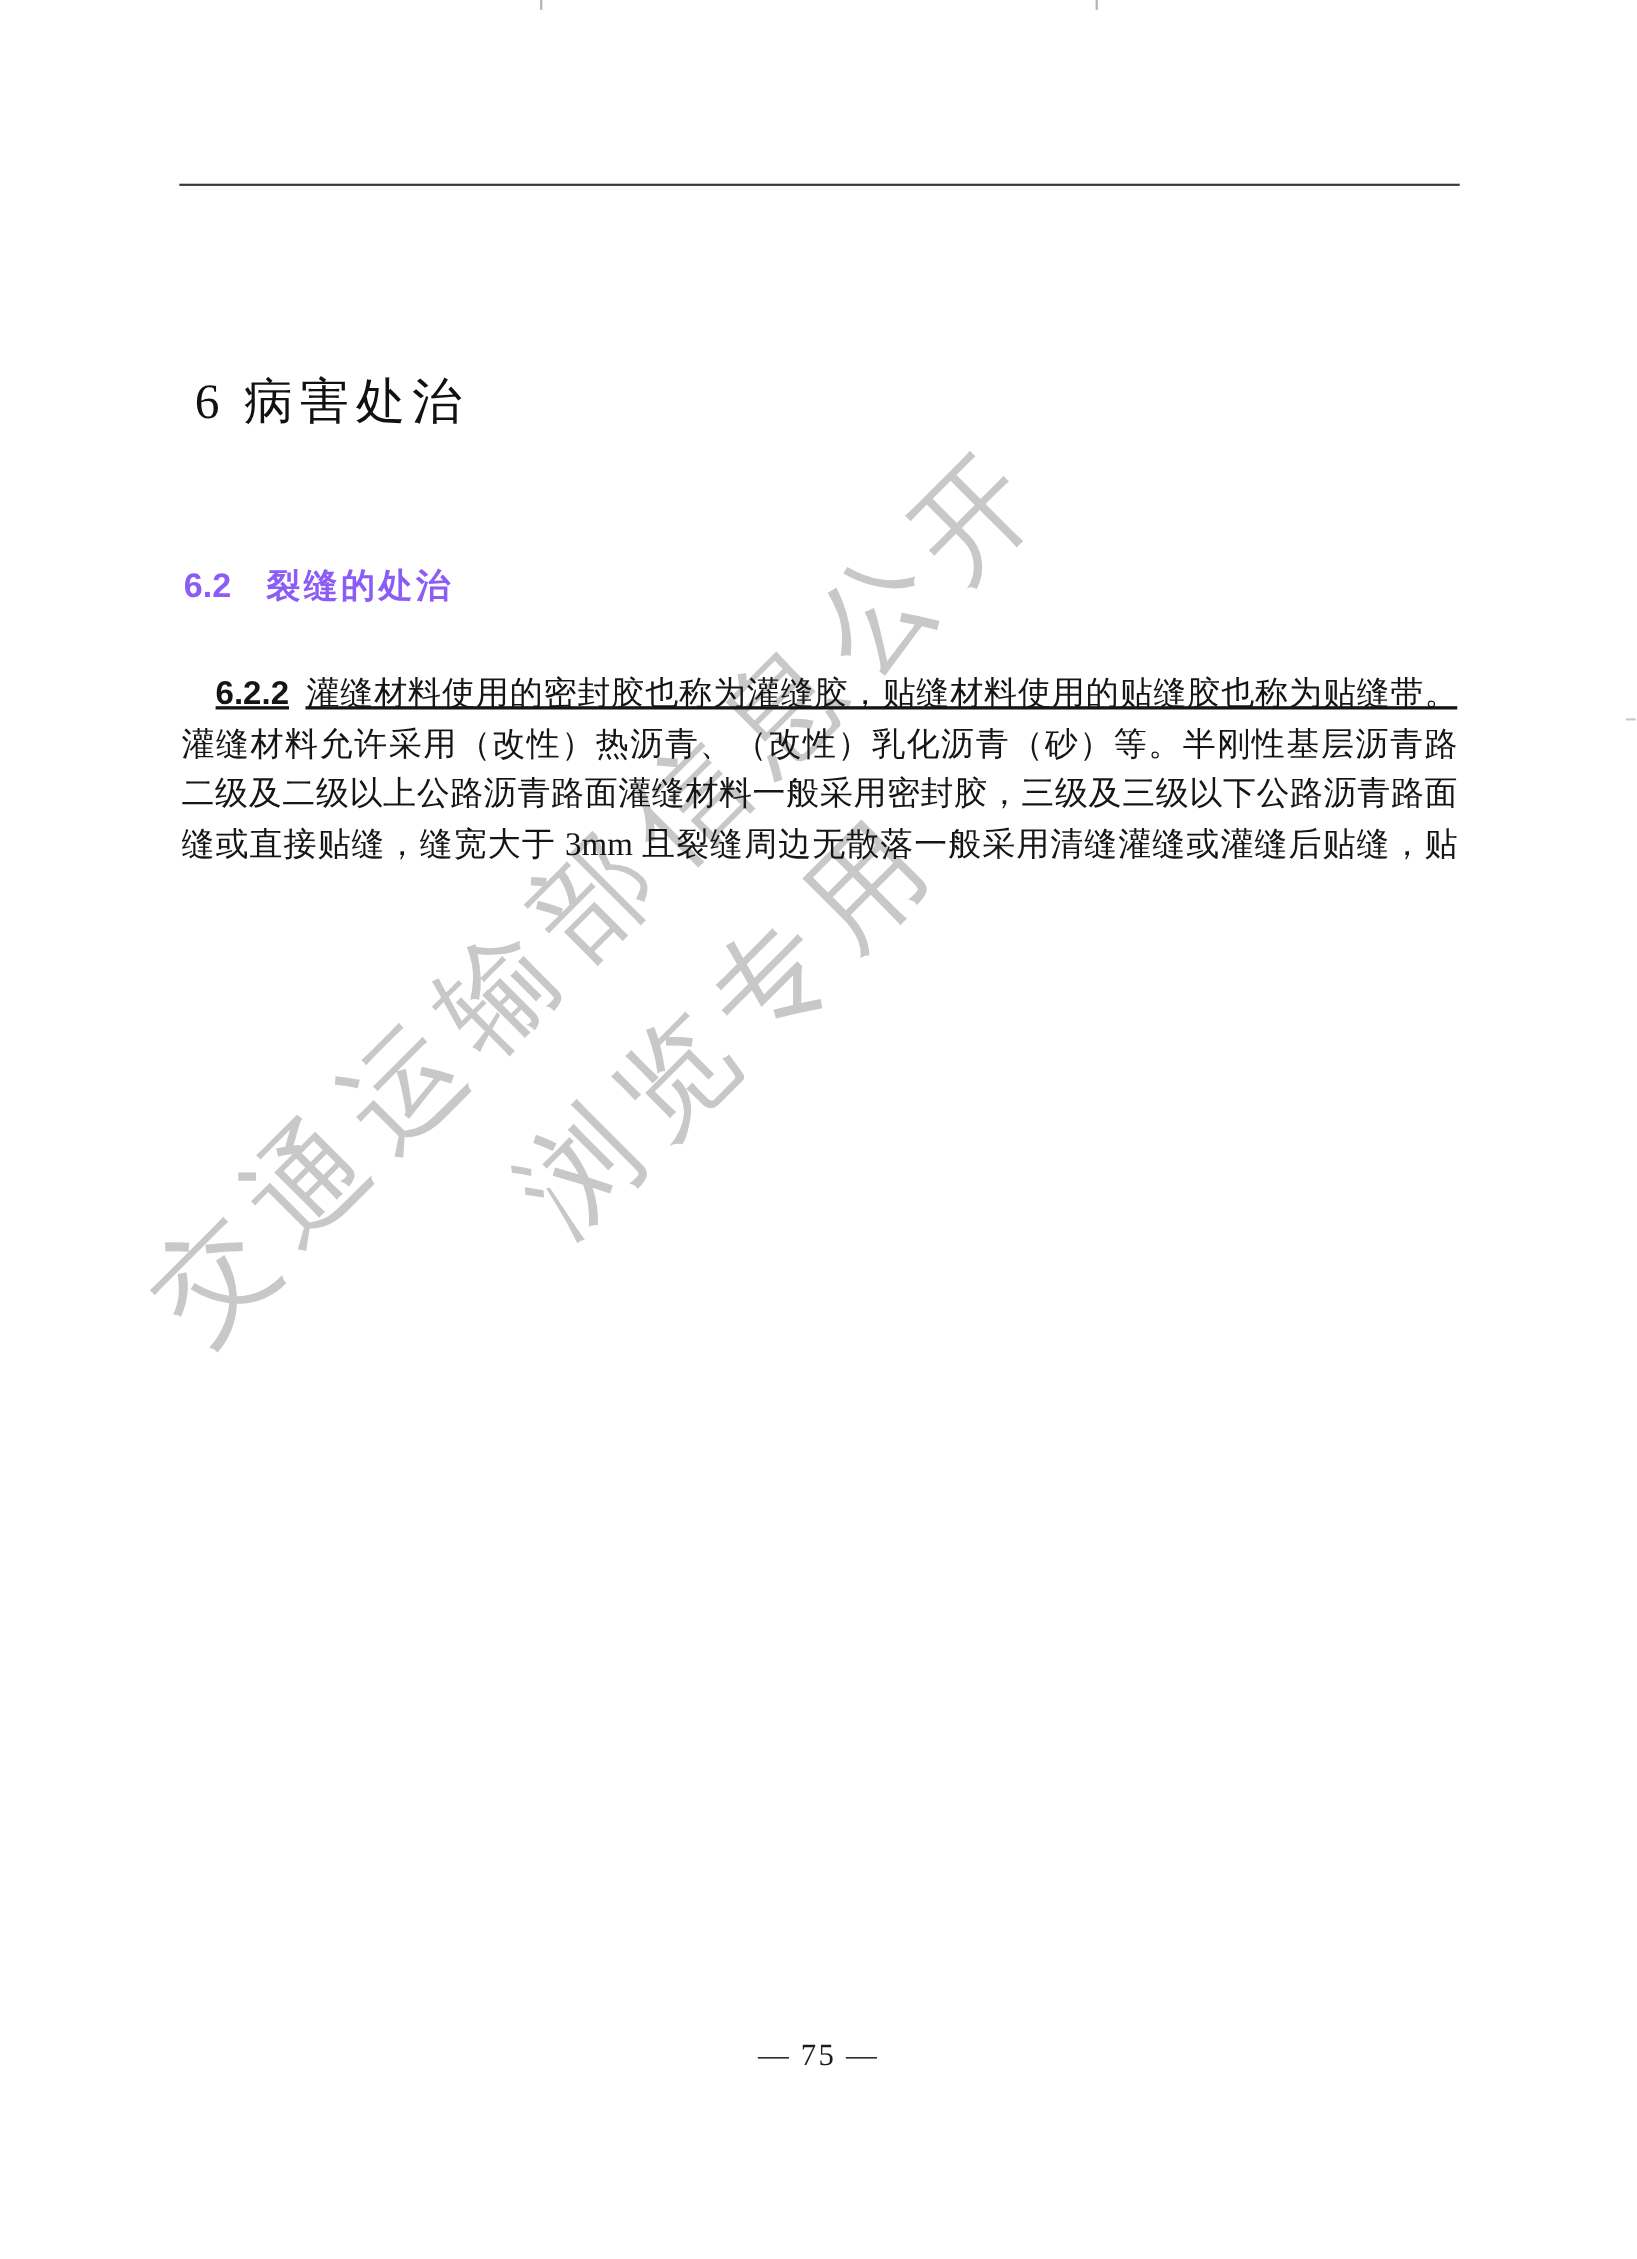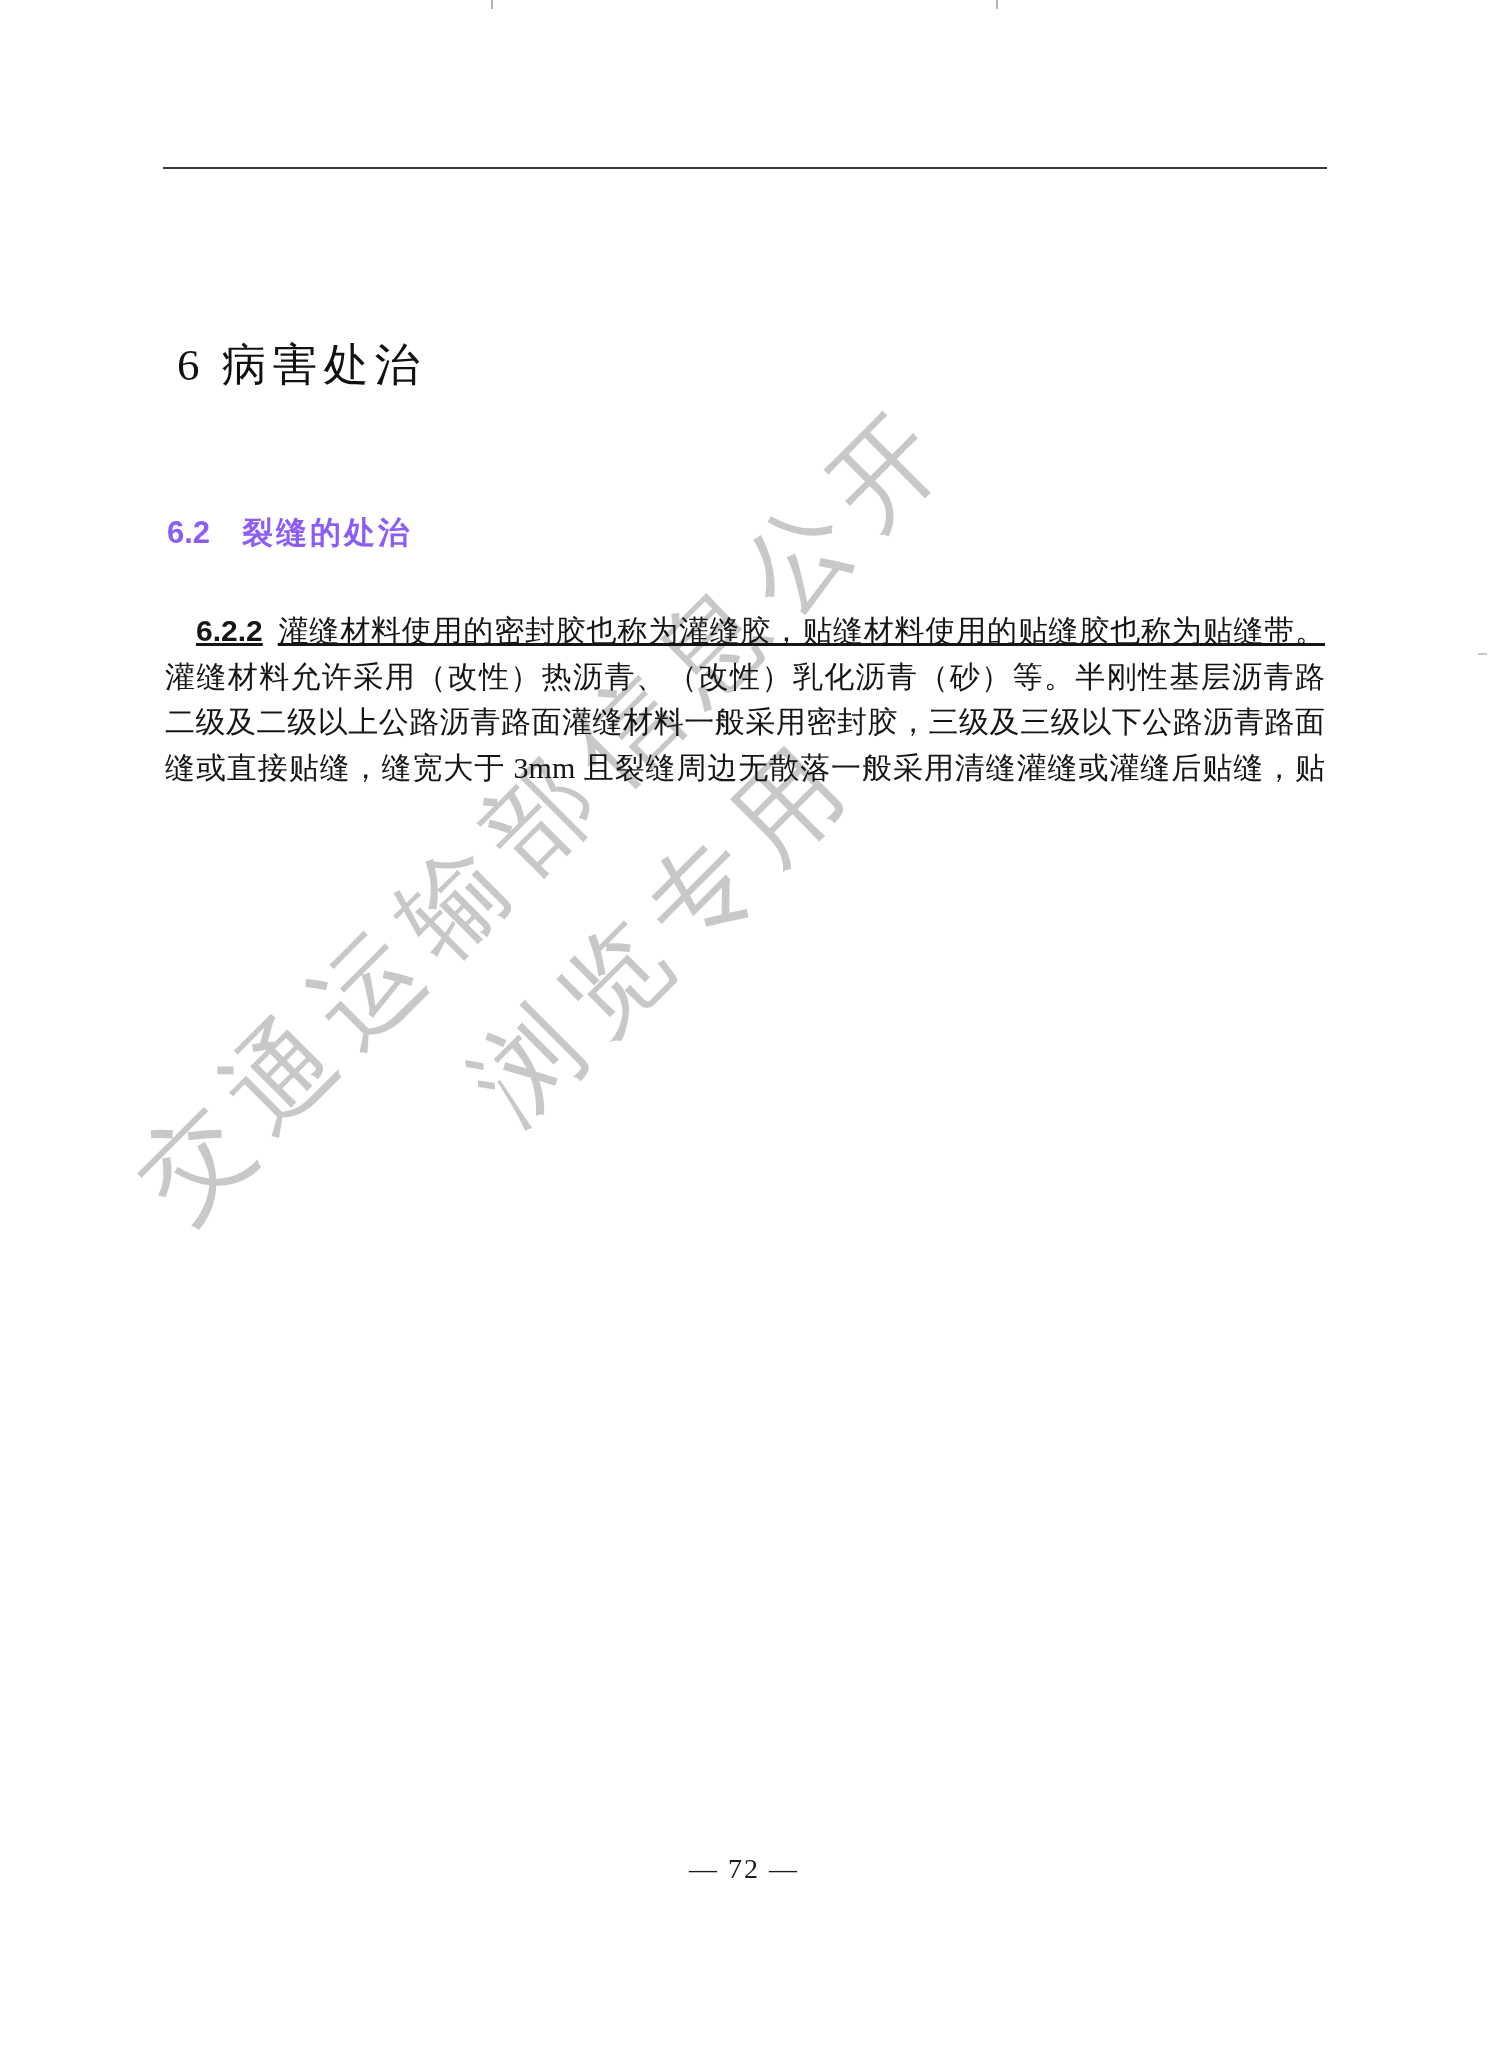--- a/index.html
+++ b/index.html
@@ -169,15 +169,15 @@
 
   <div class="para">
     <div class="pline justify first">
       <span class="clause-no">6.2.2</span><span class="clause-gap"></span><span>灌缝材料使用的密封胶也称为灌缝胶，贴缝材料使用的贴缝胶也称为贴缝带。</span>
     </div>
     <div class="pline justify">灌缝材料允许采用（改性）热沥青、（改性）乳化沥青（砂）等。半刚性基层沥青路</div>
     <div class="pline justify">二级及二级以上公路沥青路面灌缝材料一般采用密封胶，三级及三级以下公路沥青路面</div>
     <div class="pline justify">缝或直接贴缝，缝宽大于 3mm 且裂缝周边无散落一般采用清缝灌缝或灌缝后贴缝，贴</div>
   </div>
 
-  <div class="footer">— 72 —</div>
+  <div class="footer">— 75 —</div>
 
 </div>
 
 </body></html>

